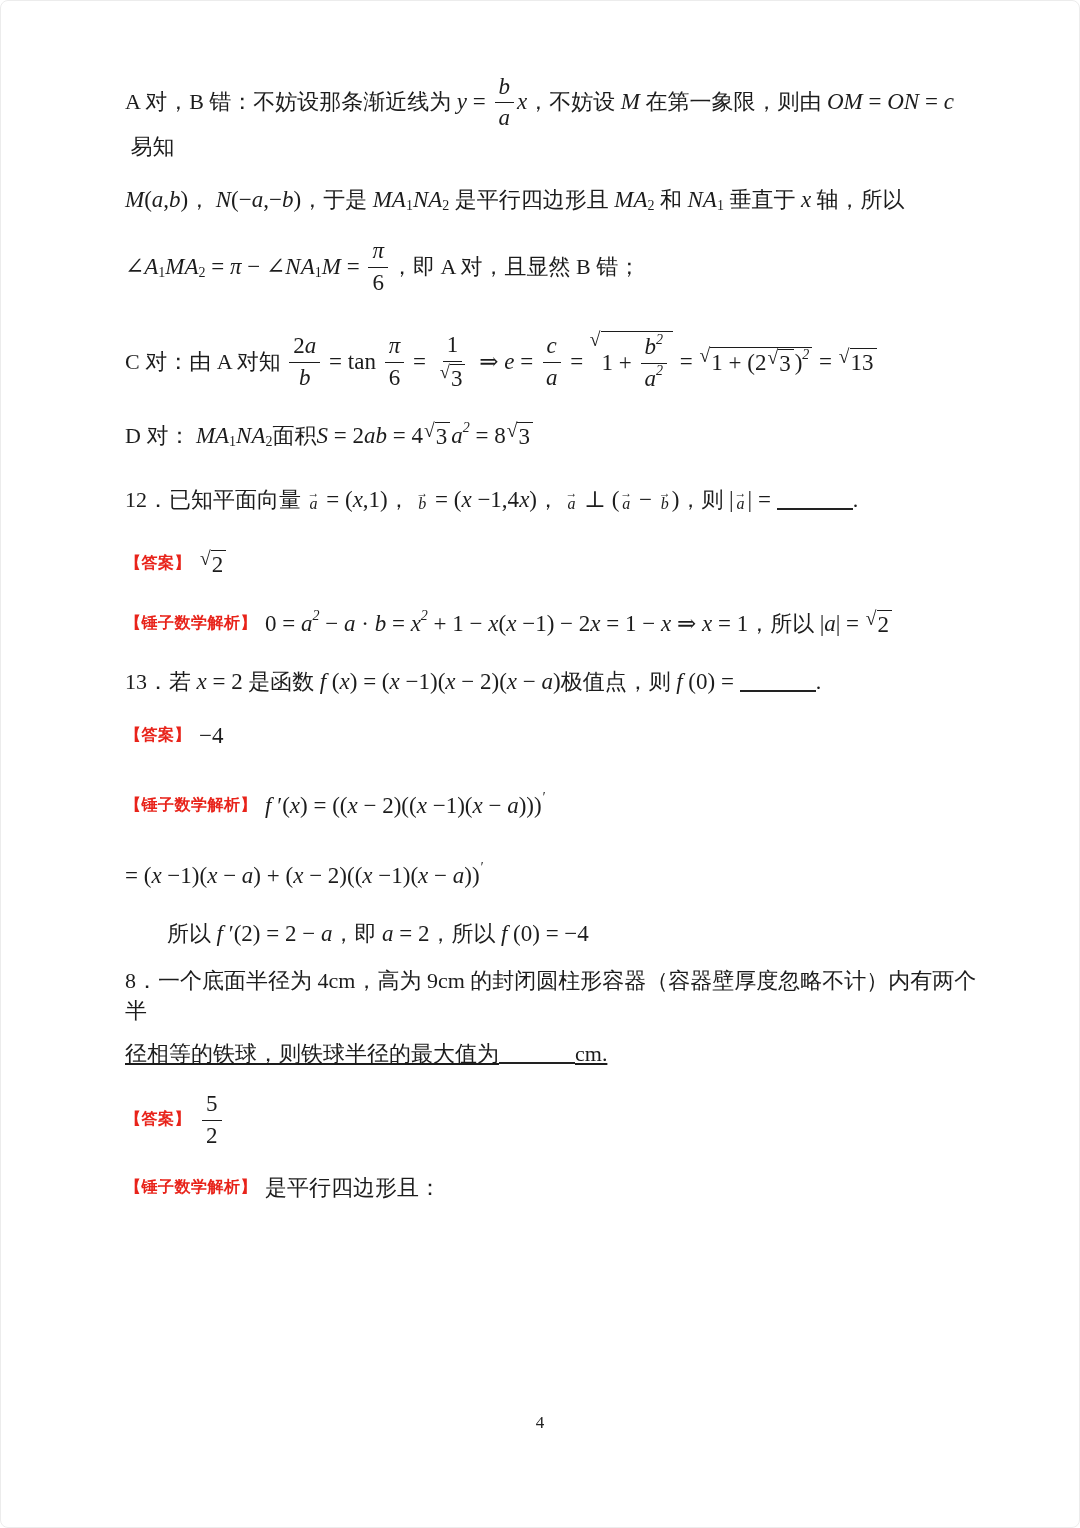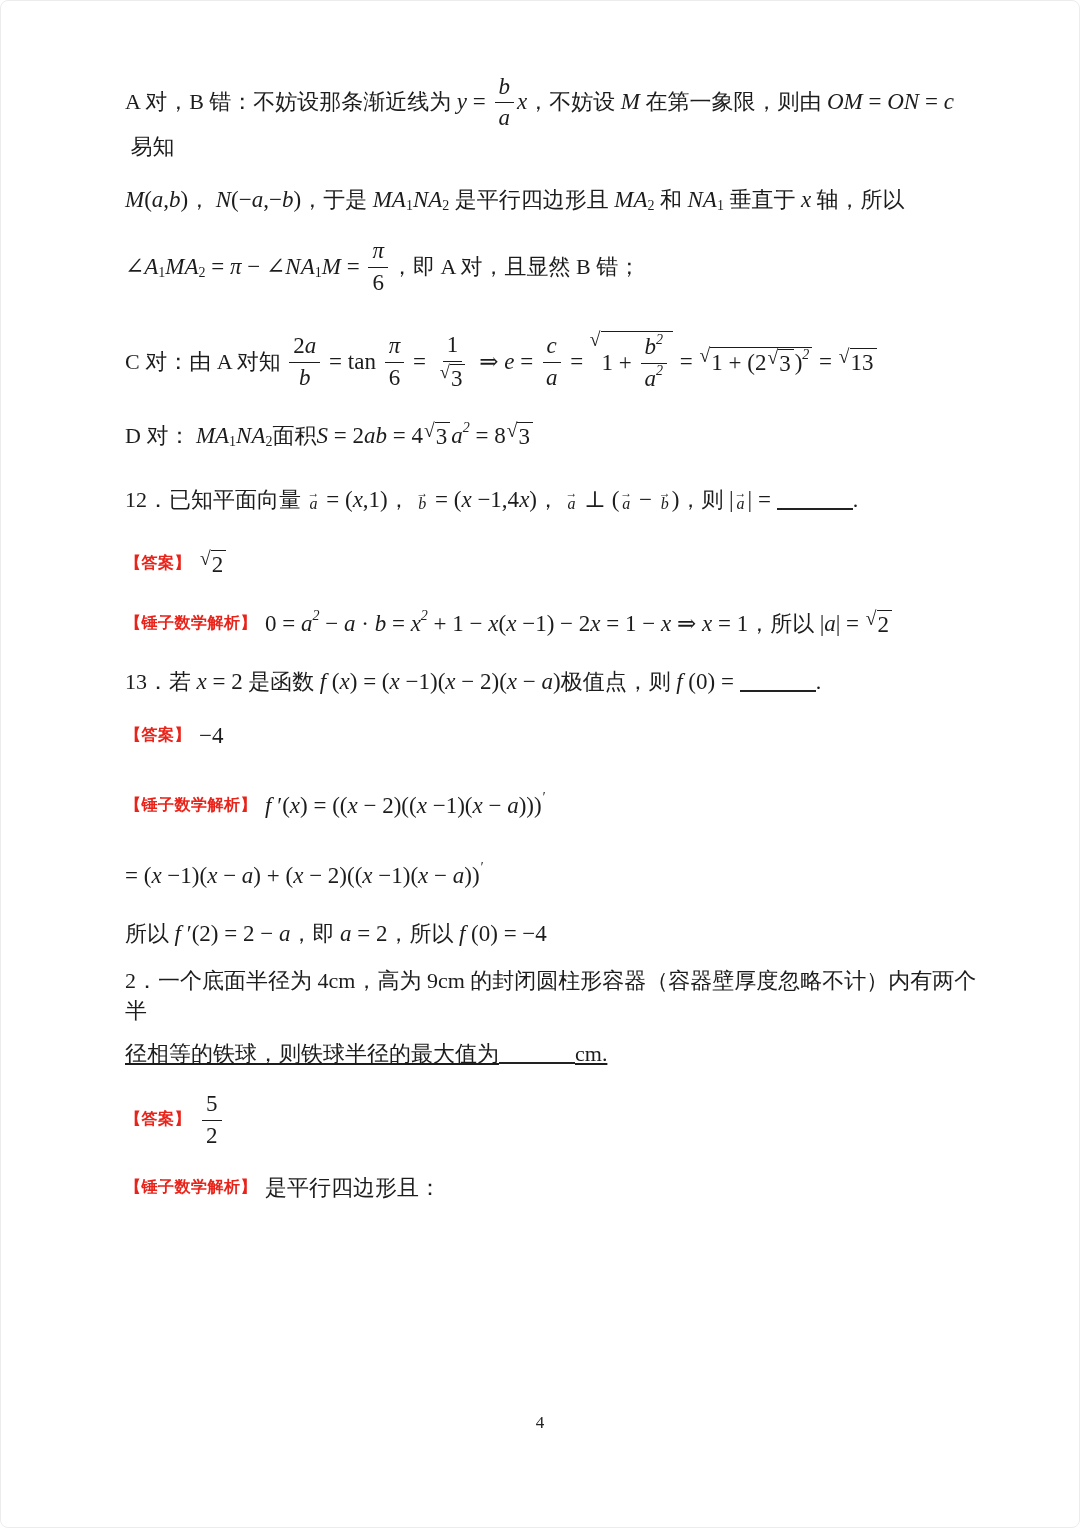--- a/index.html
+++ b/index.html
@@ -30,21 +30,21 @@
   .l-ab3{min-height:76px;margin-top:1px;}
   .l-c{min-height:90px;margin-top:12px;}
   .l-d{min-height:56px;margin-top:1px;}
   .l-q12{min-height:56px;margin-top:8px;}
   .l-a12{min-height:56px;margin-top:8px;}
   .l-s12{min-height:56px;margin-top:4px;}
   .l-q13{min-height:56px;margin-top:2px;}
   .l-a13{min-height:48px;margin-top:2px;}
   .l-s13{min-height:64px;margin-top:14px;}
   .l-s13b{min-height:64px;margin-top:6px;}
-  .l-s13c{min-height:52px;margin-top:0;}
+  .l-s13c{min-height:52px;margin-top:0;margin-left:42px;}
   .l-q14a{min-height:52px;margin-top:6px;}
   .l-q14b{min-height:52px;margin-top:2px;text-decoration:underline;}
   .l-a14{min-height:76px;margin-top:2px;}
   .l-s14{min-height:52px;margin-top:4px;}
 
   .tok{display:contents;}
 
   .t{
     font-size:22px;white-space:pre-wrap;
     font-family:"Liberation Serif","DejaVu Serif",serif;
@@ -278,21 +278,21 @@
 
     <div class="line l-s13b">
       <span class="tok"><span class="m"><span class="up">= (</span><span class="it">x</span><span class="up"> −1)(</span><span class="it">x</span><span class="up"> − </span><span class="it">a</span><span class="up">) + (</span><span class="it">x</span><span class="up"> − 2)((</span><span class="it">x</span><span class="up"> −1)(</span><span class="it">x</span><span class="up"> − </span><span class="it">a</span><span class="up">))</span></span><span class="sup">′</span></span>
     </div>
 
     <div class="line l-s13c">
       <span class="tok"><span class="t">所以 </span><span class="m"><span class="it">f</span><span class="up"> ′(2) = 2 − </span><span class="it">a</span></span><span class="t">，即 </span><span class="m"><span class="it">a</span><span class="up"> = 2</span></span><span class="t">，所以 </span><span class="m"><span class="it">f</span><span class="up"> (0) = −4</span></span></span>
     </div>
 
     <div class="line l-q14a">
-      <span class="tok"><span class="t">2．一个底面半径为 4cm，高为 9cm 的封闭圆柱形容器（容器壁厚度忽略不计）内有两个半</span></span>
+      <span class="tok"><span class="t">8．一个底面半径为 4cm，高为 9cm 的封闭圆柱形容器（容器壁厚度忽略不计）内有两个半</span></span>
     </div>
 
     <div class="line l-q14b">
       <span class="tok"><span class="t">径相等的铁球，则铁球半径的最大值为</span><span class="blank"></span><span class="t">cm.</span></span>
     </div>
 
     <div class="line l-a14">
       <span class="red-label">【答案】</span>
       <span class="tok"><span class="frac">
             <span class="fn">

